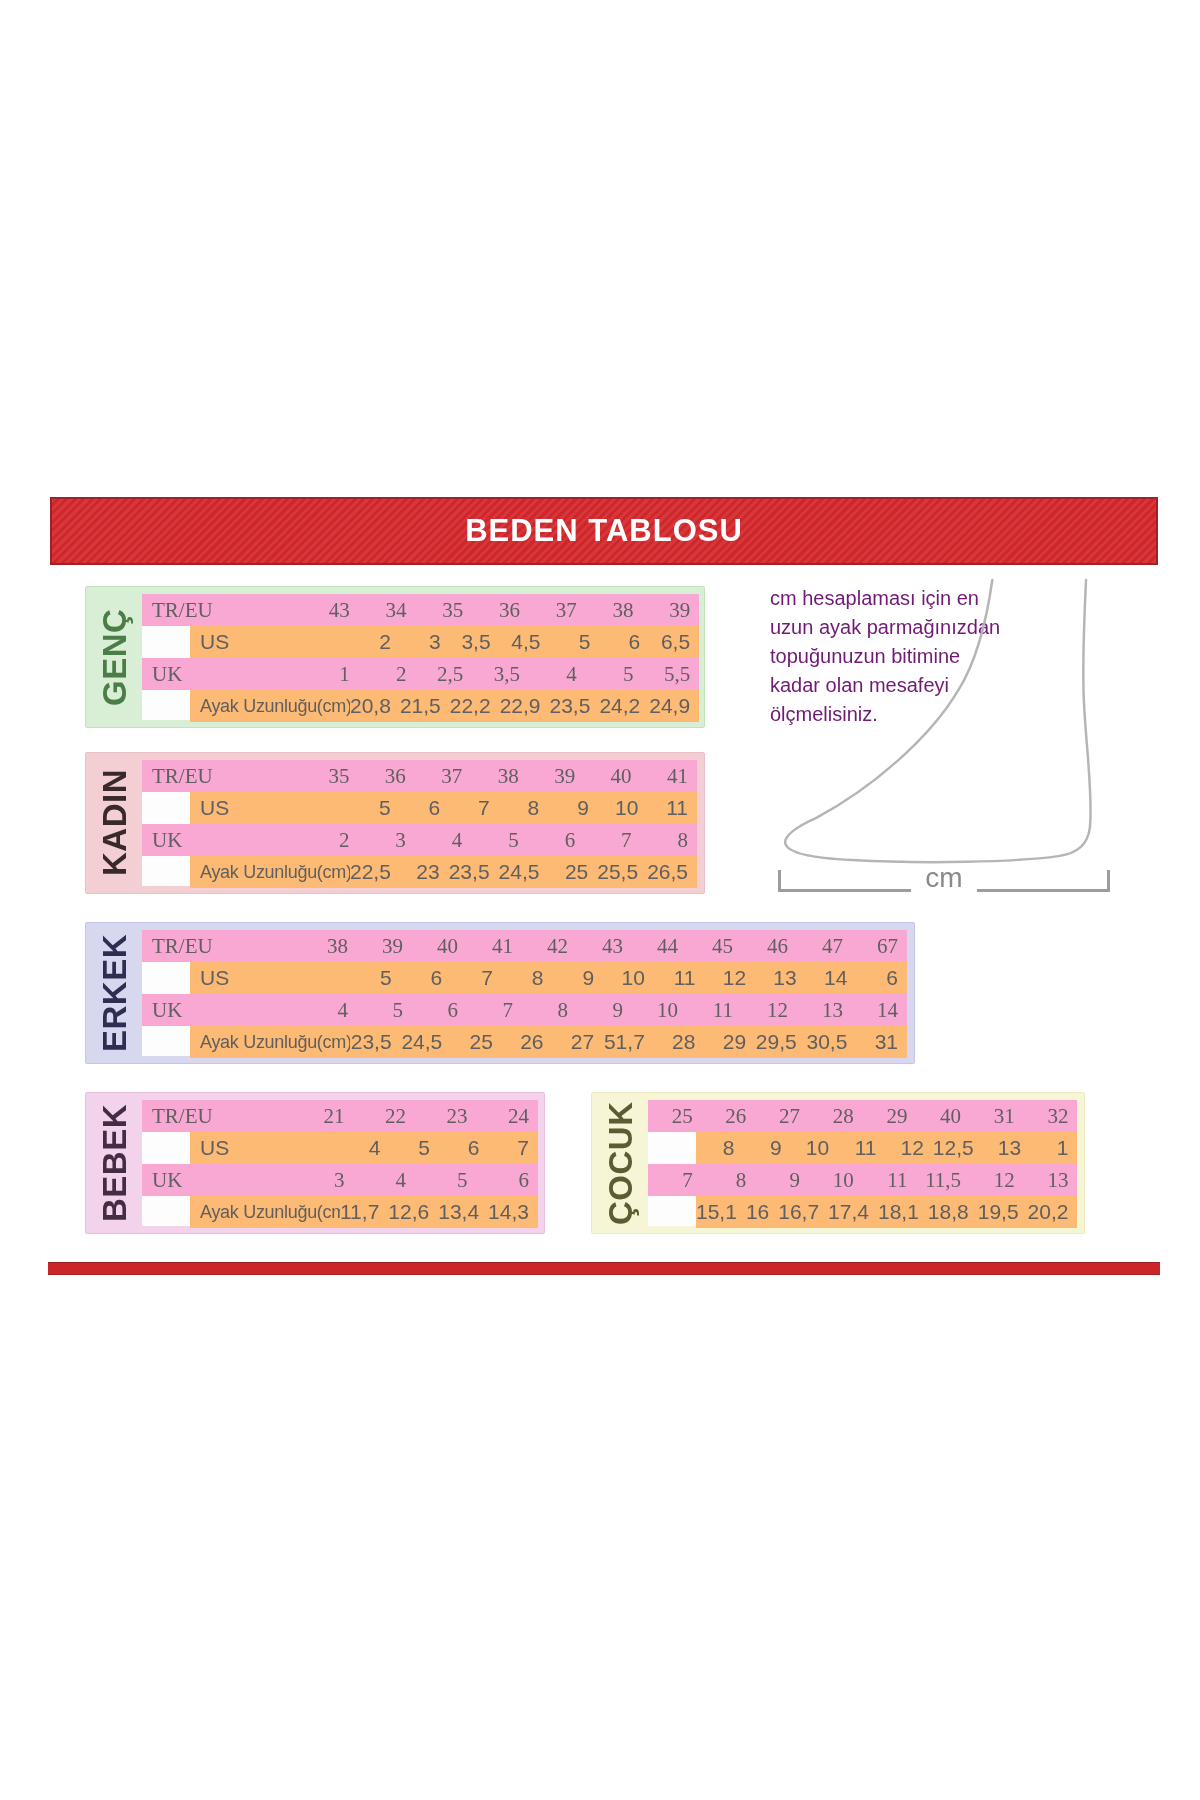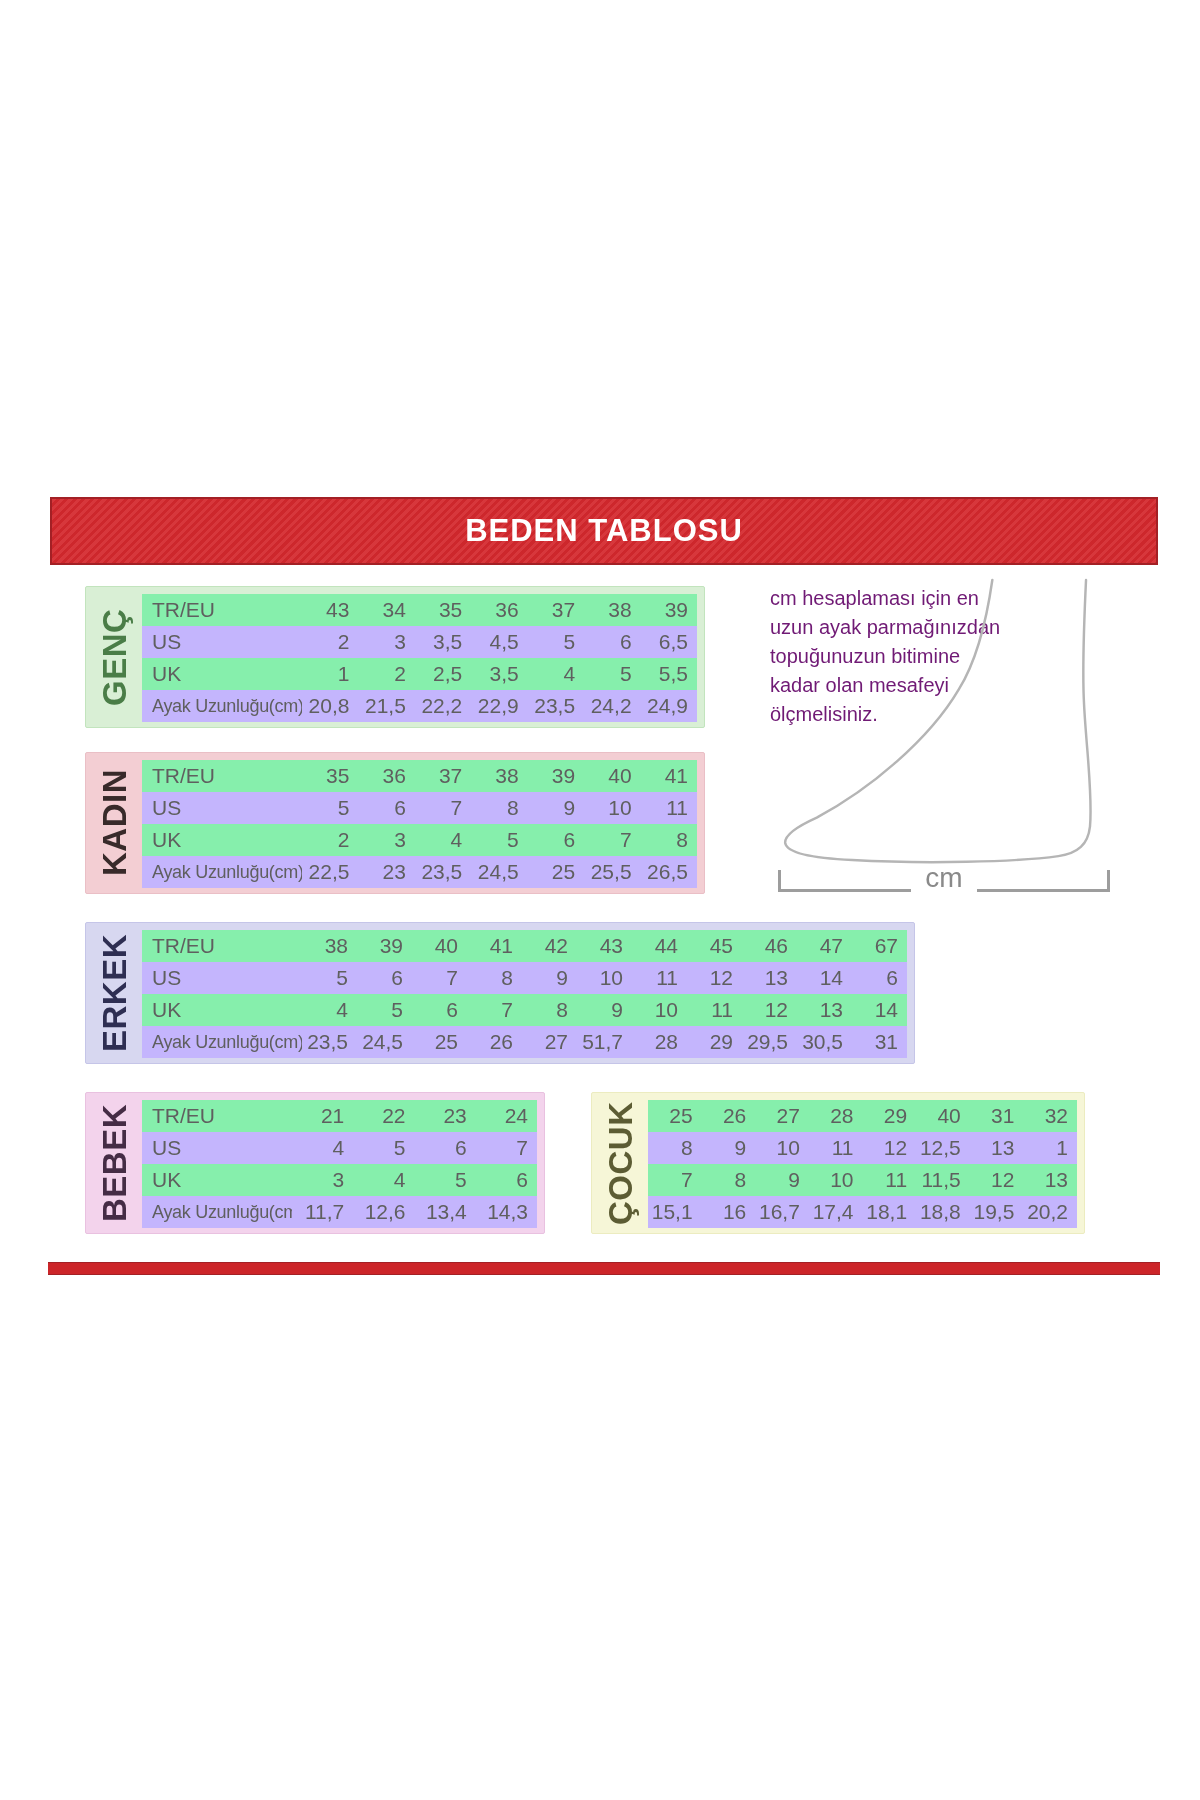--- a/index.html
+++ b/index.html
@@ -26,22 +26,22 @@
     position:absolute;display:flex;box-sizing:border-box;
     padding:7px;border-radius:2px;
   }
   .side-label{
     width:44px;display:flex;align-items:center;justify-content:center;
     writing-mode:vertical-rl;transform:rotate(180deg);
     font-size:33px;font-weight:700;letter-spacing:0.5px;
   }
   .rows{flex:1;margin-left:5px;background:#fdfdfd;}
   .t-row{display:grid;height:32px;line-height:32px;}
-  .t-row.odd{background:#86efac;}
-  .t-row.even{background:#c4b5fd;}
+  .t-row.odd{background:#f9a8d4;font-family:Liberation Serif, serif;}
+  .t-row.even{background:#fdba74;margin-left:48px;}
   .t-cell{text-align:right;padding-right:9px;font-size:21px;color:#5f5f5f;}
   .t-label{text-align:left;padding-left:10px;font-size:21px;color:#5f5f5f;
     white-space:nowrap;overflow:hidden;}
   .t-row:nth-child(4) .t-label{font-size:18px;letter-spacing:-0.3px;}
 
   .sec-genc {left:85px;top:586px;width:620px;height:142px;background:#d9efd5;border:1px solid #c2e4bd;}
   .sec-kadin{left:85px;top:752px;width:620px;height:142px;background:#f3ced3;border:1px solid #eabfc6;}
   .sec-erkek{left:85px;top:922px;width:830px;height:142px;background:#d7d7f0;border:1px solid #c5c5e8;}
   .sec-bebek{left:85px;top:1092px;width:460px;height:142px;background:#f3d3ec;border:1px solid #e9c1e0;}
   .sec-cocuk{left:591px;top:1092px;width:494px;height:142px;background:#f6f6d7;border:1px solid #ececc0;}

